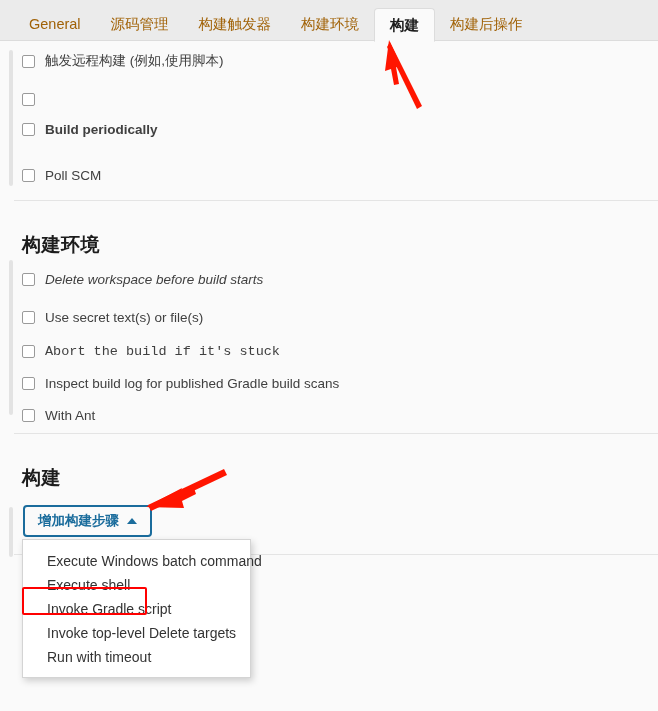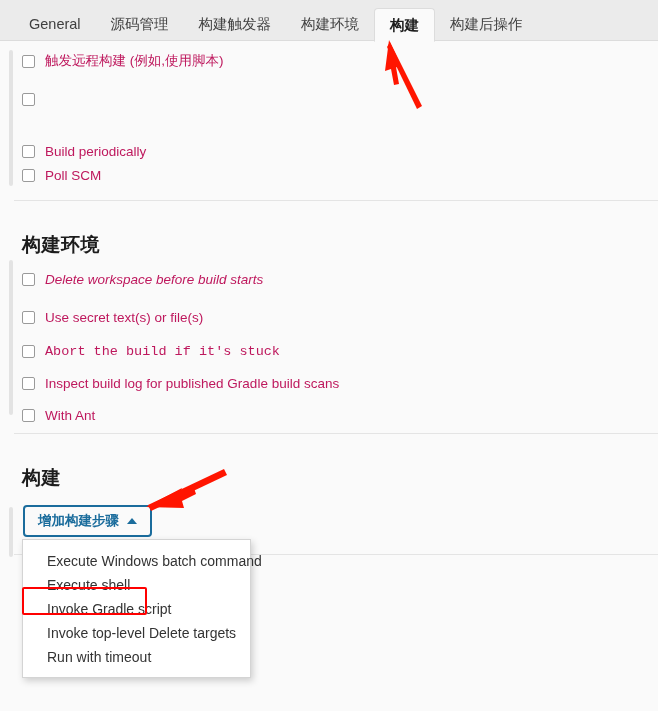--- a/index.html
+++ b/index.html
@@ -40,21 +40,21 @@
     z-index:10;
   }
   .tabbar:after{
     content:"";position:absolute;left:0;right:0;bottom:0;height:1px;background:#dcdcdc;
   }
   .tabs{
     position:absolute;left:14px;bottom:0;display:flex;align-items:flex-end;height:41px;
   }
   .tab{
     font-size:14.5px;
-    color:#404040;
+    color:#a16207;
     padding:0 15px;
     height:33px;
     line-height:33px;
     white-space:nowrap;
     cursor:pointer;
     box-sizing:border-box;
   }
   .tab.active{
     background:#fafafa;
     color:#1c1c1c;
@@ -104,21 +104,21 @@
     width:13px;height:13px;
     border:1px solid #9a9a9a;
     border-radius:2px;
     background:#fff;
     box-sizing:border-box;
     flex:0 0 auto;
   }
   .cb-label{
     margin-left:10px;
     font-size:13.5px;
-    color:#be185d;
+    color:#404040;
     white-space:nowrap;
   }
 
   
   .addbtn{
     position:absolute;
     left:23px;top:505px;
     height:32px;
     box-sizing:border-box;
     display:flex;align-items:center;
@@ -235,21 +235,21 @@
   <div class="section">
     <div class="sec-rail" style="top:9px;height:136px;"></div>
     <div id="trigger-cbs">
         <div class="cb-row" style="top: 10px;">
           <span class="cb"></span>
           <span class="cb-label">触发远程构建 (例如,使用脚本)</span>
         </div>
         <div class="cb-row" style="top: 48px;">
           <span class="cb"></span>
         </div>
-        <div class="cb-row" style="top: 100px;">
+        <div class="cb-row" style="top: 78px; font-weight: bold;">
           <span class="cb"></span>
           <span class="cb-label">Build periodically</span>
         </div>
         <div class="cb-row" style="top: 124px;">
           <span class="cb"></span>
           <span class="cb-label">Poll SCM</span>
         </div>
       </div>
     <div class="hr" style="top:159px;"></div>
   </div>

